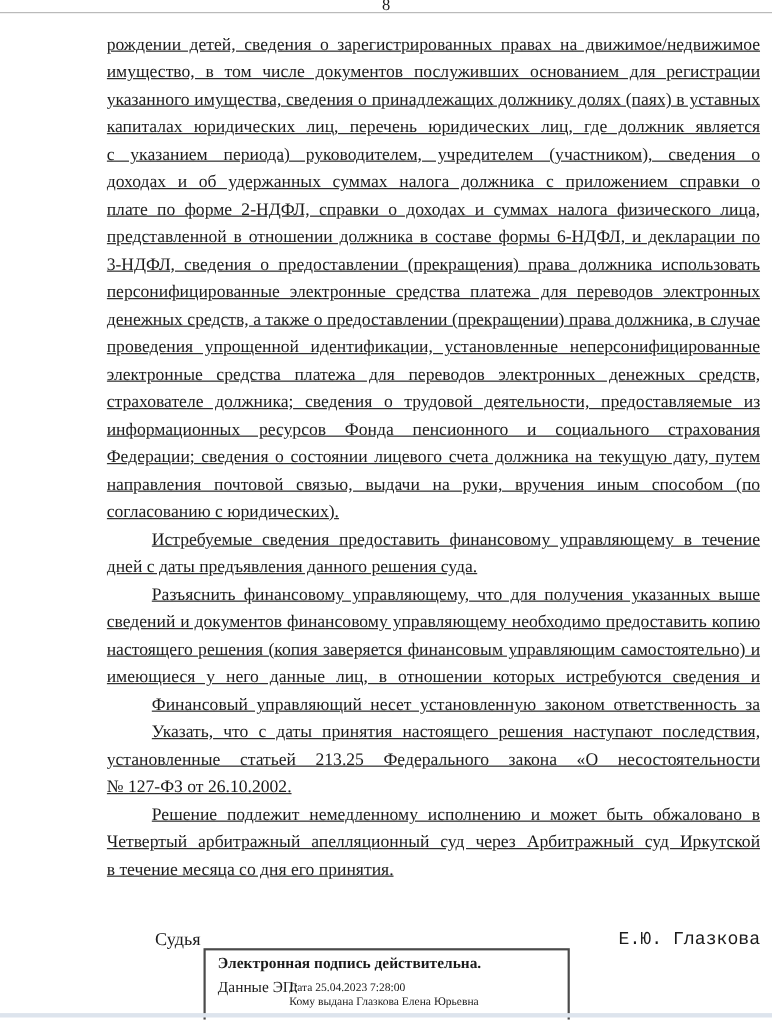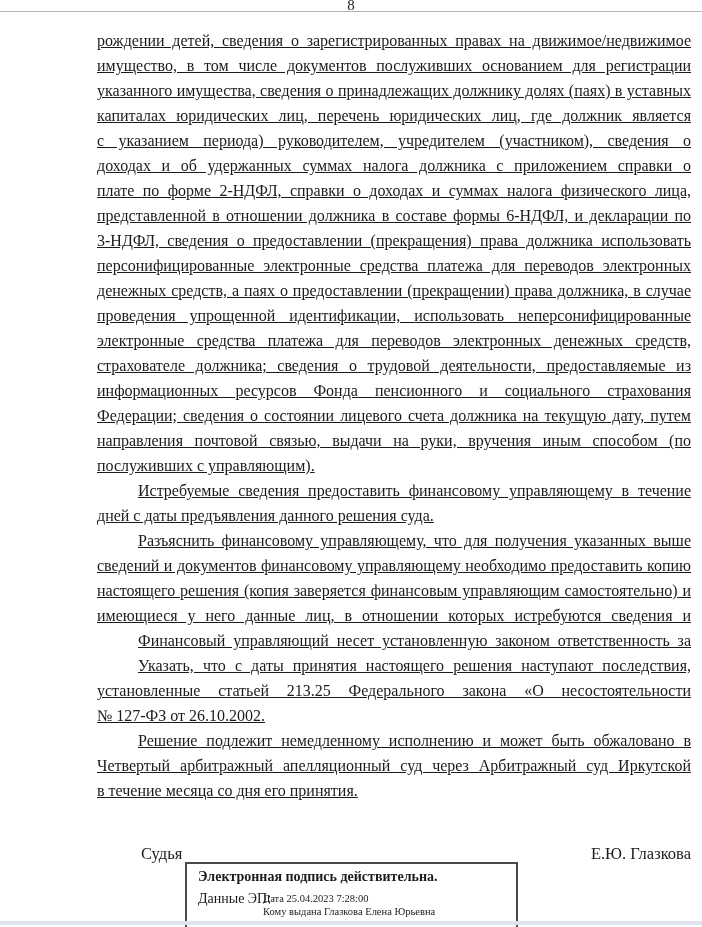--- a/index.html
+++ b/index.html
@@ -68,20 +68,21 @@
   .signature-role {
     position: absolute;
     left: 44px;
     top: 0;
   }
   .signature-name {
     position: absolute;
     right: 0;
     top: 0;
     text-align: right;
+    font-family: Liberation Mono, monospace;
   }
   .stamp {
     position: absolute;
     top: 862px;
     left: 185px;
     width: 333px;
     height: 70px;
     border: 2px solid #4a4a4a;
     background: #ffffff;
     box-sizing: border-box;
@@ -133,28 +134,28 @@
       <div class="line">рождении детей, сведения о зарегистрированных правах на движимое/недвижимое</div>
       <div class="line">имущество, в том числе документов послуживших основанием для регистрации</div>
       <div class="line">указанного имущества, сведения о принадлежащих должнику долях (паях) в уставных</div>
       <div class="line">капиталах юридических лиц, перечень юридических лиц, где должник является (являлся –</div>
       <div class="line">с указанием периода) руководителем, учредителем (участником), сведения о полученных</div>
       <div class="line">доходах и об удержанных суммах налога должника с приложением справки о заработной</div>
       <div class="line">плате по форме 2-НДФЛ, справки о доходах и суммах налога физического лица,</div>
       <div class="line">представленной в отношении должника в составе формы 6-НДФЛ, и декларации по форме</div>
       <div class="line">3-НДФЛ, сведения о предоставлении (прекращения) права должника использовать</div>
       <div class="line">персонифицированные электронные средства платежа для переводов электронных</div>
-      <div class="line">денежных средств, а паях о предоставлении (прекращении) права должника, в случае</div>
-      <div class="line">проведения упрощенной идентификации, использовать неперсонифицированные</div>
+      <div class="line">денежных средств, а также о предоставлении (прекращении) права должника, в случае</div>
+      <div class="line">проведения упрощенной идентификации, установленные неперсонифицированные</div>
       <div class="line">электронные средства платежа для переводов электронных денежных средств, сведения о</div>
       <div class="line">страхователе должника; сведения о трудовой деятельности, предоставляемые из</div>
       <div class="line">информационных ресурсов Фонда пенсионного и социального страхования Российской</div>
       <div class="line">Федерации; сведения о состоянии лицевого счета должника на текущую дату, путем</div>
       <div class="line">направления почтовой связью, выдачи на руки, вручения иным способом (по</div>
-      <div class="line last">послуживших с управляющим).</div>
+      <div class="line last">согласованию с юридических).</div>
       <div class="line indent">Истребуемые сведения предоставить финансовому управляющему в течение трех</div>
       <div class="line last">дней с даты предъявления данного решения суда.</div>
       <div class="line indent">Разъяснить финансовому управляющему, что для получения указанных выше</div>
       <div class="line">сведений и документов финансовому управляющему необходимо предоставить копию</div>
       <div class="line">настоящего решения (копия заверяется финансовым управляющим самостоятельно) и</div>
       <div class="line last">имеющиеся у него данные лиц, в отношении которых истребуются сведения и документы.</div>
       <div class="line indent">Финансовый управляющий несет установленную законом ответственность за</div>
       <div class="line indent">Указать, что с даты принятия настоящего решения наступают последствия,</div>
       <div class="line">установленные статьей 213.25 Федерального закона «О несостоятельности (банкротстве)»</div>
       <div class="line last">№ 127-ФЗ от 26.10.2002.</div>

